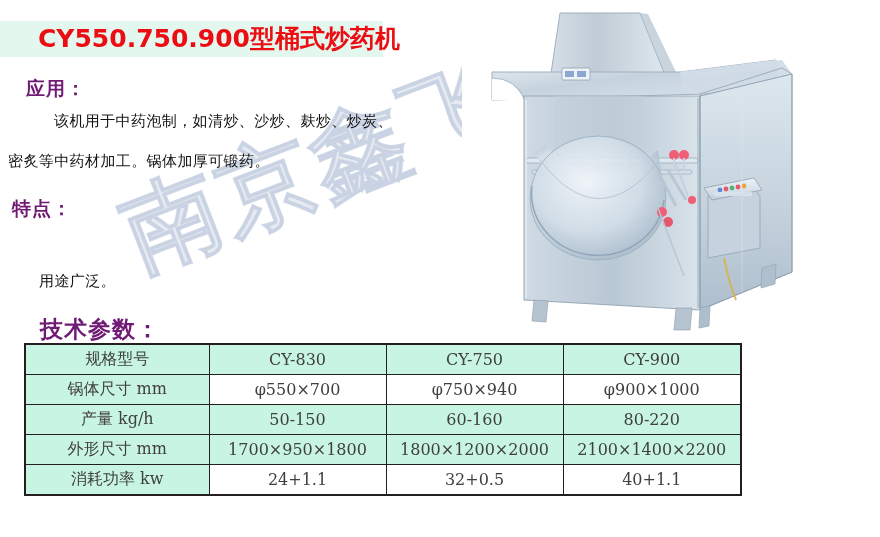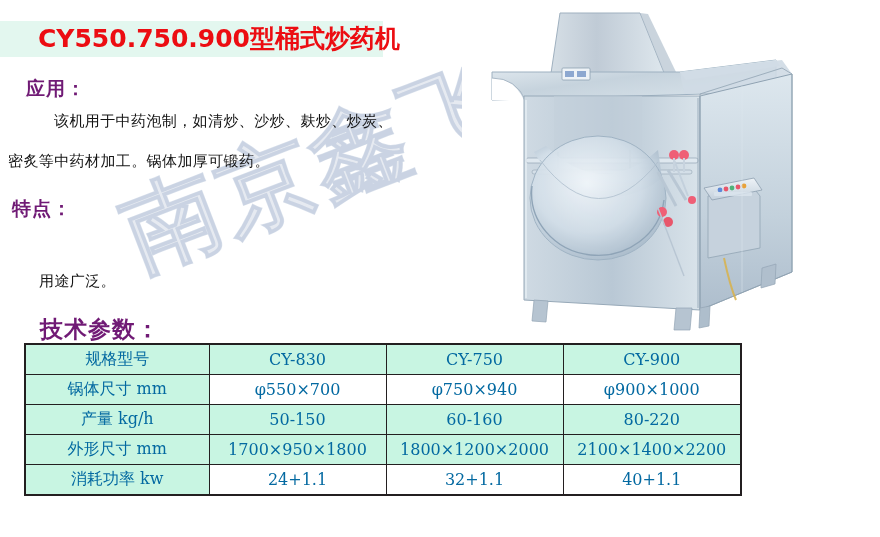--- a/index.html
+++ b/index.html
@@ -123,21 +123,21 @@
     background: #ffffff;
     border: 2px solid #231f20;
   }
   #spec-table td {
     border: 1.5px solid #231f20;
     height: 29px;
     text-align: center;
     vertical-align: middle;
     font-family: "DejaVu Serif", "Liberation Serif", serif;
     font-size: 16px;
-    color: #0369a1;
+    color: #404040;
     padding: 0 2px;
     white-space: nowrap;
   }
   #spec-table td.label {
     background: #c8f5e2;
     font-size: 16px;
   }
   #spec-table tr.tint td { background: #c8f5e2; }
   #spec-table tr.plain td { background: #ffffff; }
   #spec-table tr.plain td.label { background: #c8f5e2; }
@@ -298,19 +298,19 @@
       </tr>
       <tr class="tint">
         <td class="label">外形尺寸 mm</td>
         <td>1700×950×1800</td>
         <td>1800×1200×2000</td>
         <td>2100×1400×2200</td>
       </tr>
       <tr class="plain">
         <td class="label">消耗功率 kw</td>
         <td>24+1.1</td>
-        <td>32+1.1</td>
+        <td>32+0.5</td>
         <td>40+1.1</td>
       </tr>
     </tbody>
   </table>
 
 </div>
 
 </body></html>

